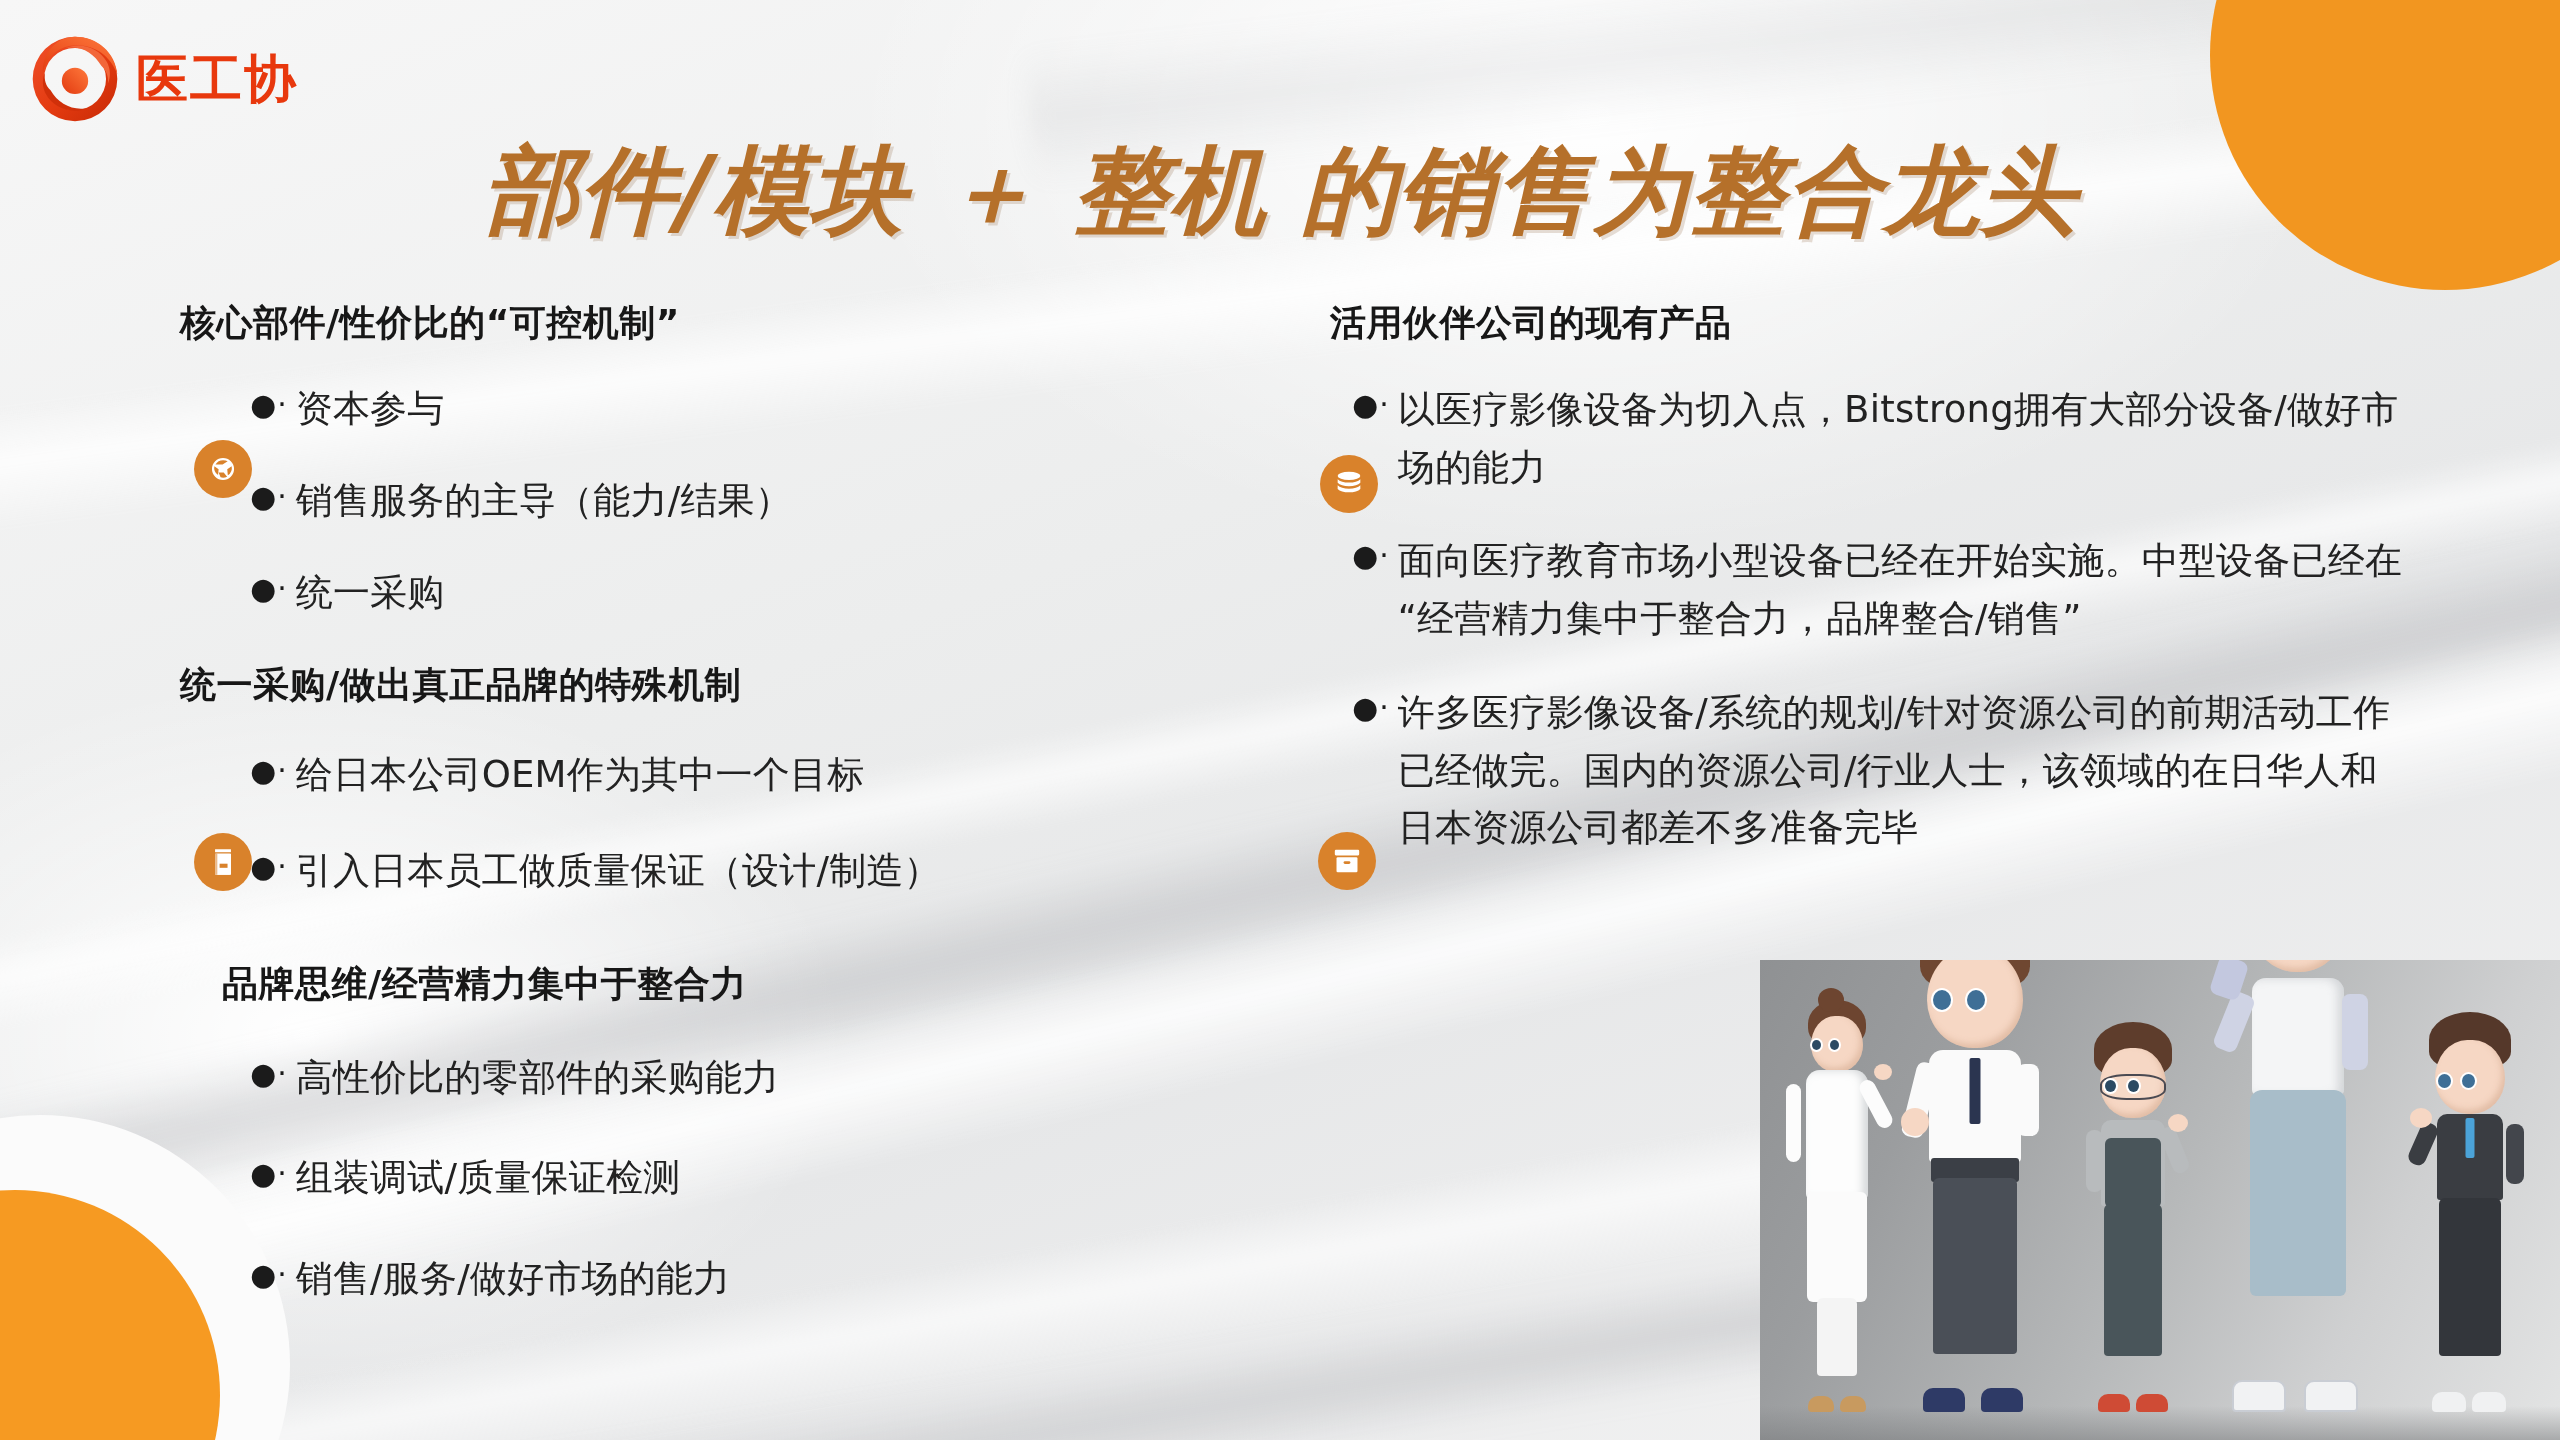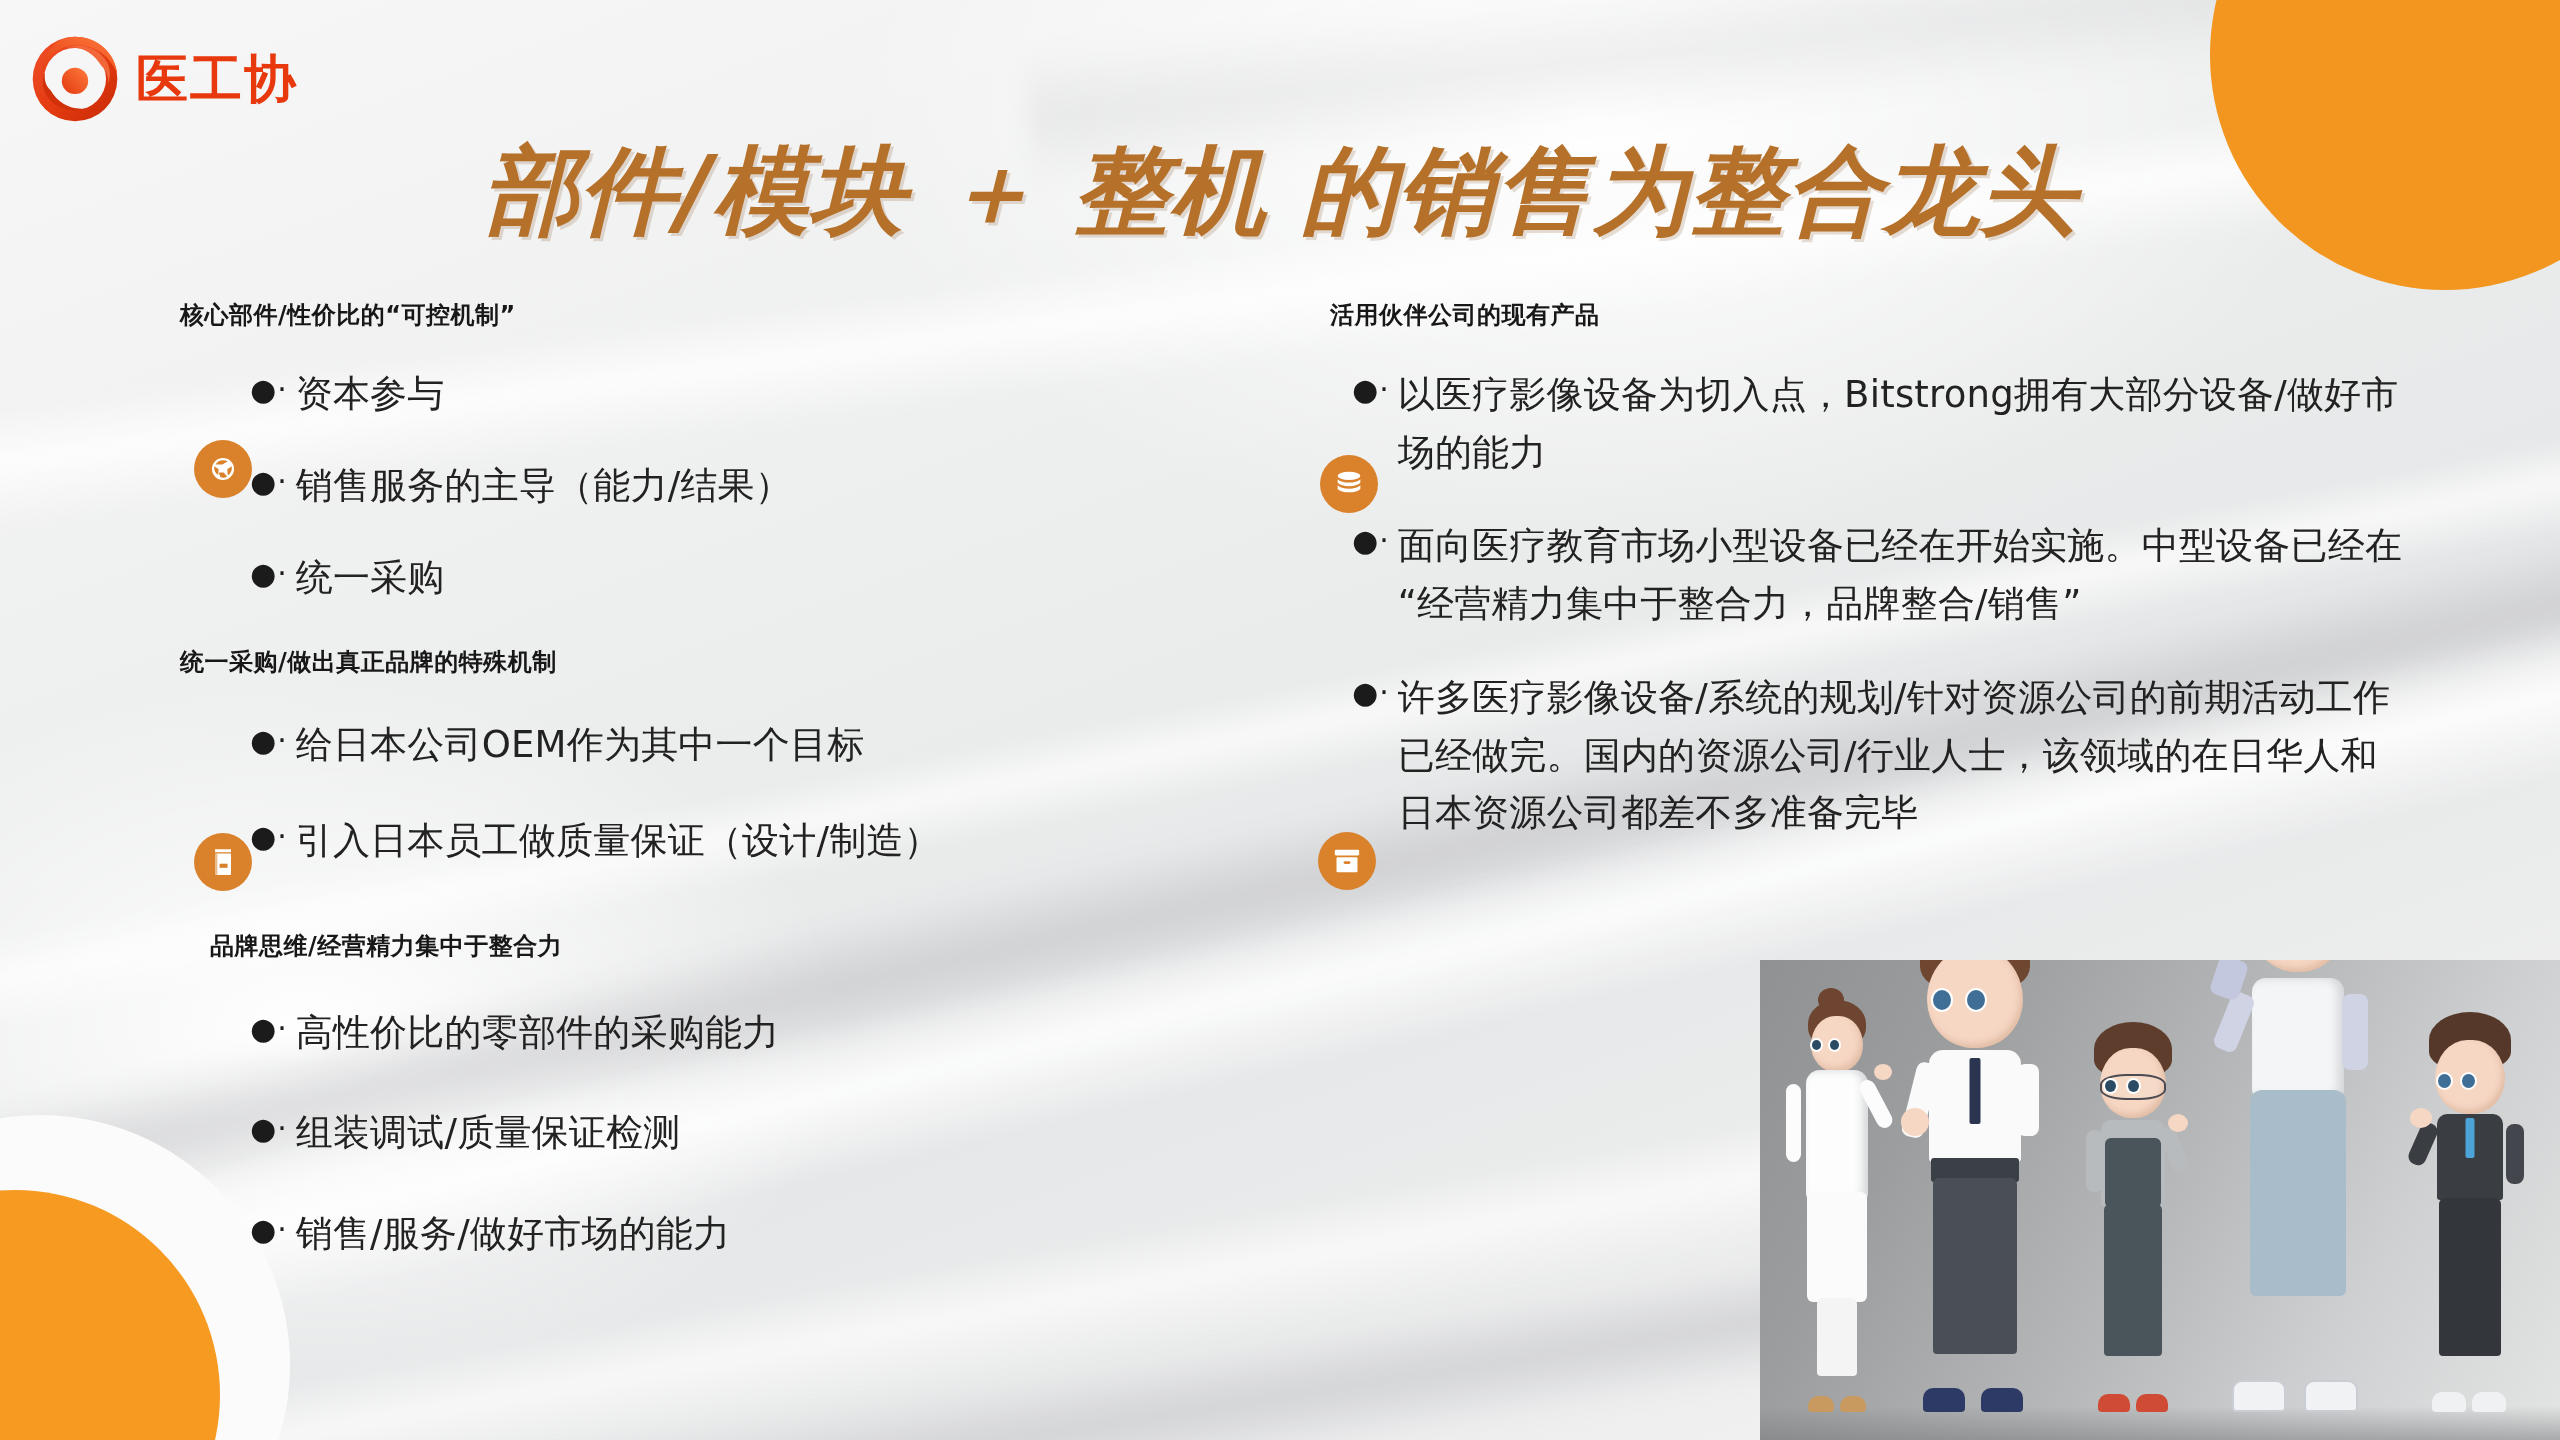--- a/index.html
+++ b/index.html
@@ -91,21 +91,21 @@
     position:absolute; left:0; top:300px; width:2560px;
     z-index:5;
   }
   .col{ position:absolute; top:0; }
   .col-left{  left:180px;  width:1120px; }
   .col-right{ left:1330px; width:1080px; }
 
   .block{ position:relative; }
 
   .heading{
-    font-size:24px; font-weight:900; color:#171717;
+    font-size:36px; font-weight:900; color:#171717;
     font-family:"DejaVu Sans","Liberation Sans",sans-serif;
     letter-spacing:.5px; line-height:1.25;
   }
 
   ul.bullets{ list-style:none; }
   ul.bullets > li{
     display:flex; align-items:flex-start;
     font-size:37px; color:#222; line-height:1.52;
     font-family:"DejaVu Sans","Liberation Sans",sans-serif;
     letter-spacing:.2px;
@@ -117,21 +117,21 @@
     line-height:1.62;
     margin-right:8px;
     letter-spacing:1px;
     white-space:nowrap;
   }
   .bullet-text{ flex:1 1 auto; }
 
   
   .col-left .heading.h1{ margin-left:0;   }
   .col-left .heading.h2{ margin-left:0;   }
-  .col-left .heading.h3{ margin-left:30px;}
+  .col-left .heading.h3{ margin-left:42px;}
   .col-left ul.bullets{ margin-left:70px; }
   .col-left .l-group1 li{ margin-top:36px; }
   .col-left .l-group2 li{ margin-top:40px; }
   .col-left .l-group3 li{ margin-top:44px; }
   .col-left .l-group1{ margin-top:12px; }
   .col-left .l-group2{ margin-top:8px;  }
   .col-left .l-group3{ margin-top:8px;  }
   .col-left .block2{ margin-top:40px; }
   .col-left .block3{ margin-top:62px; }
 

